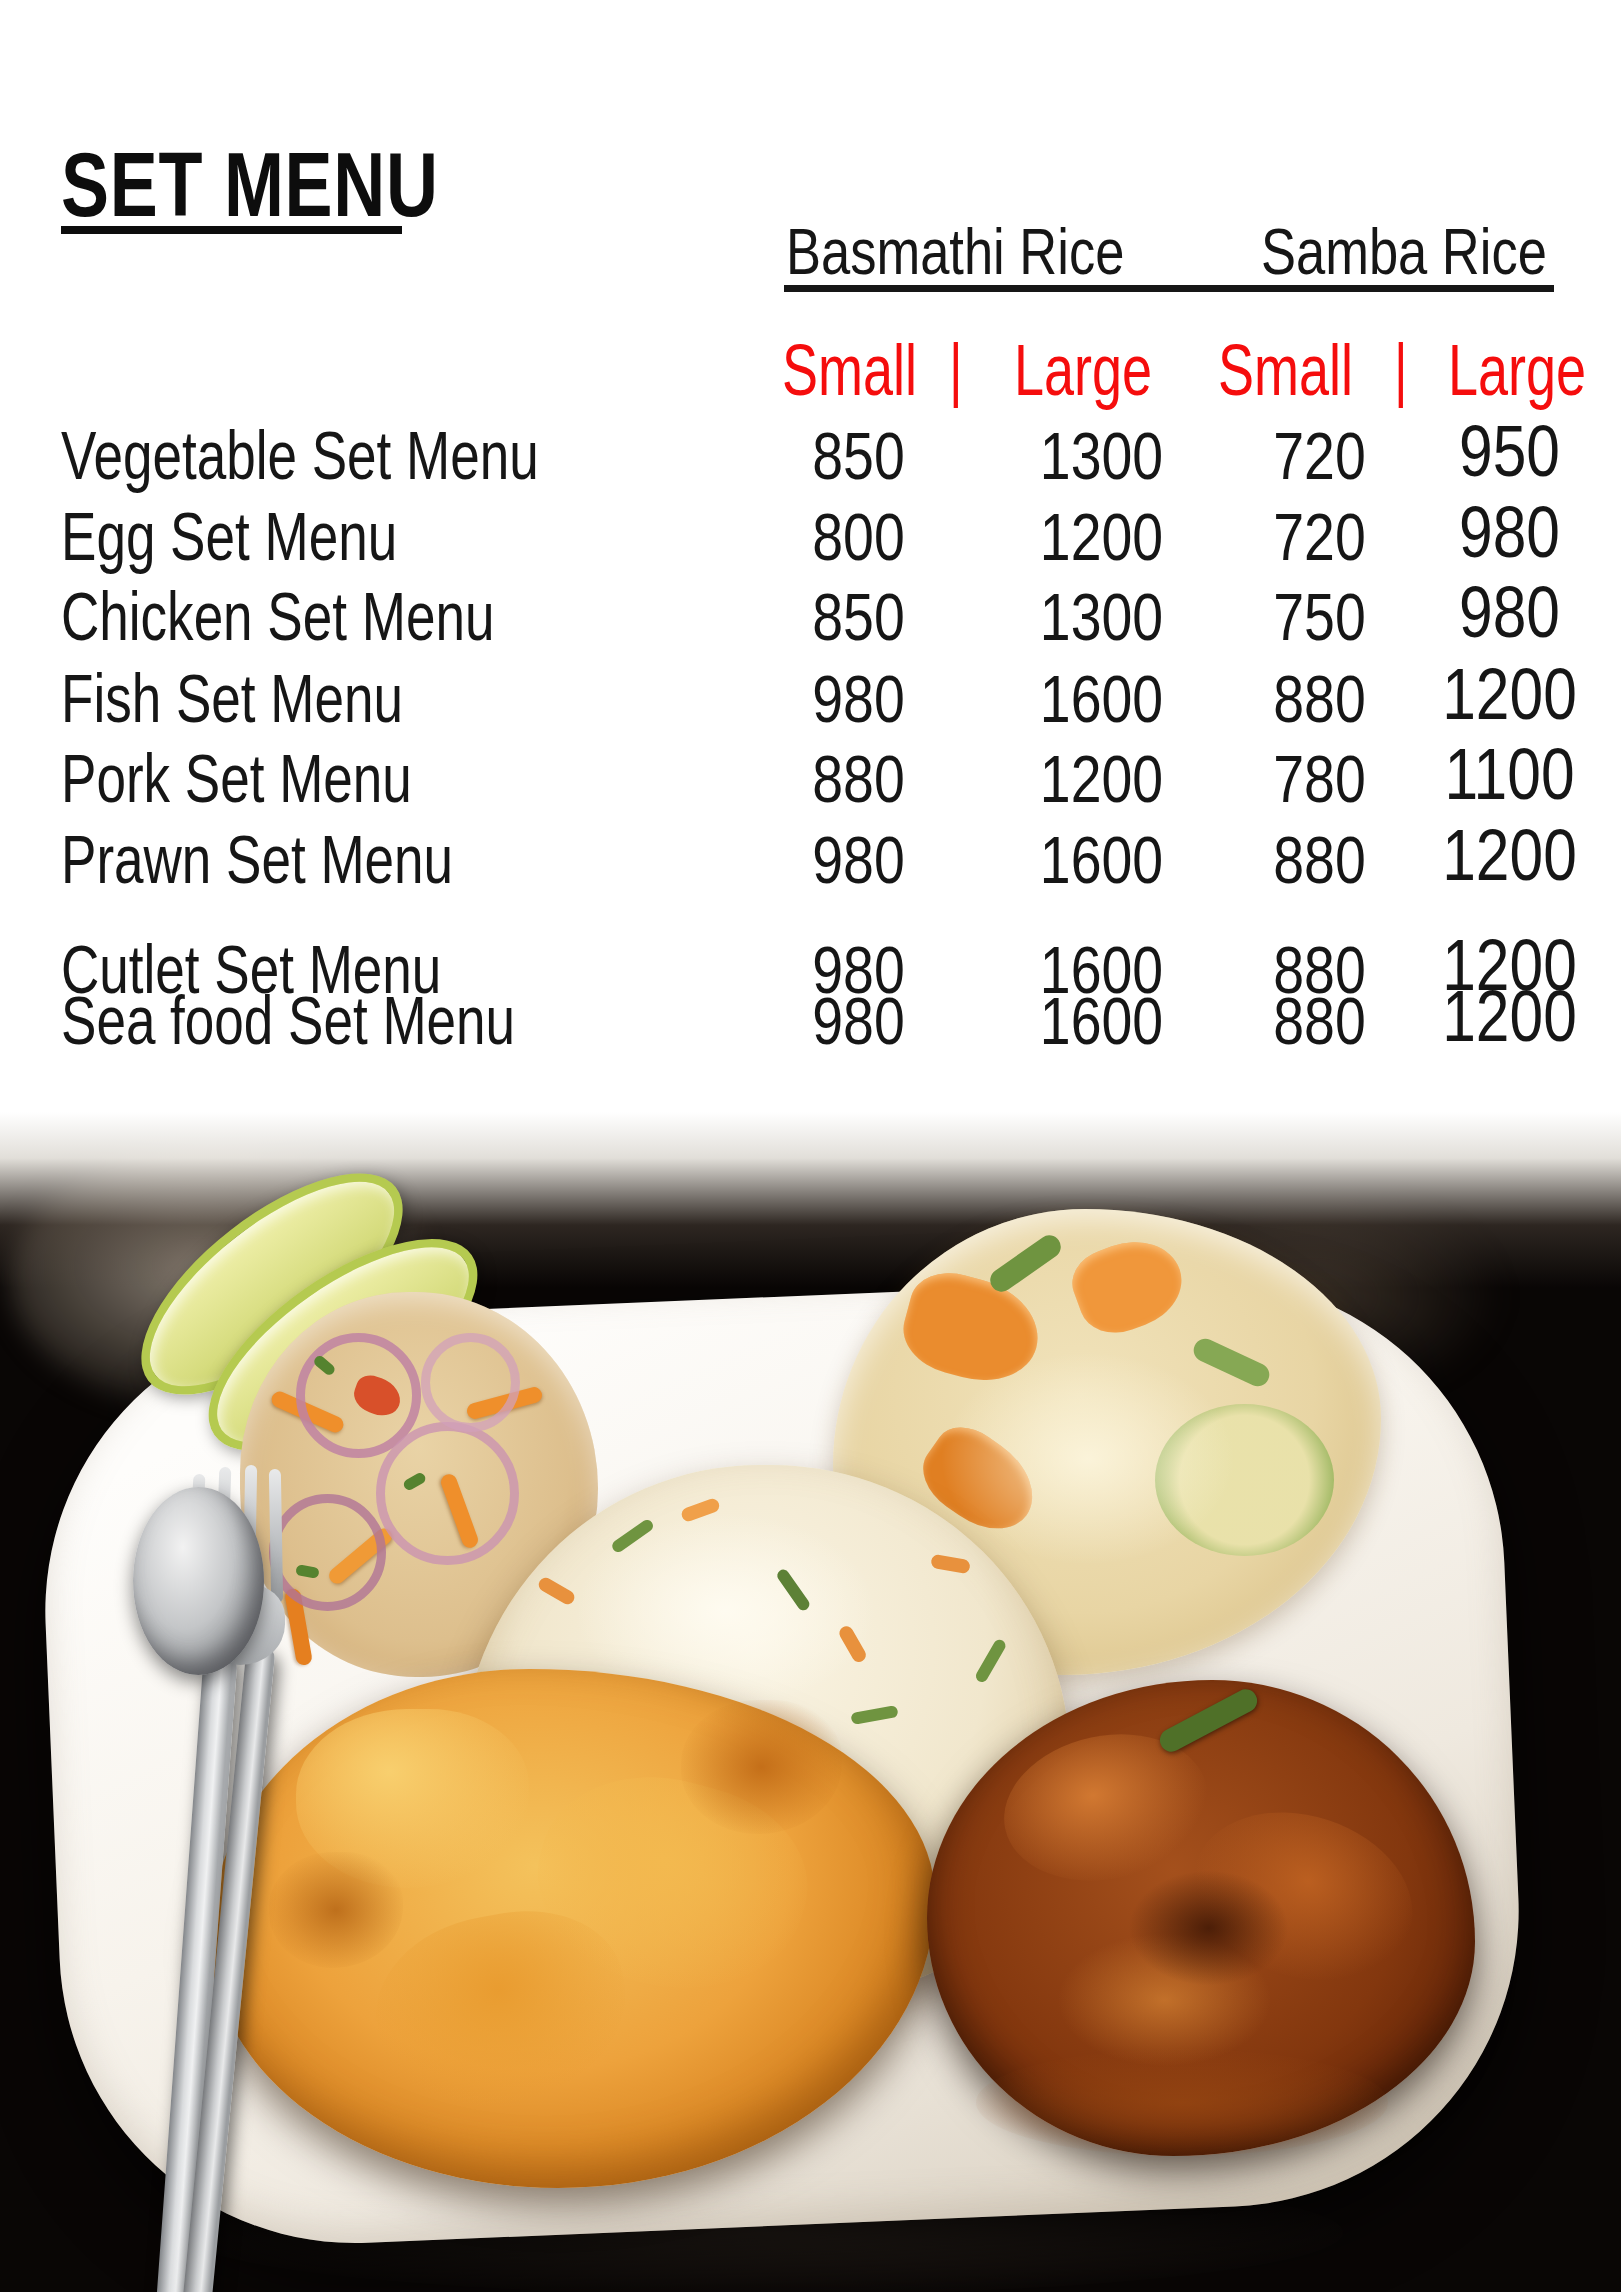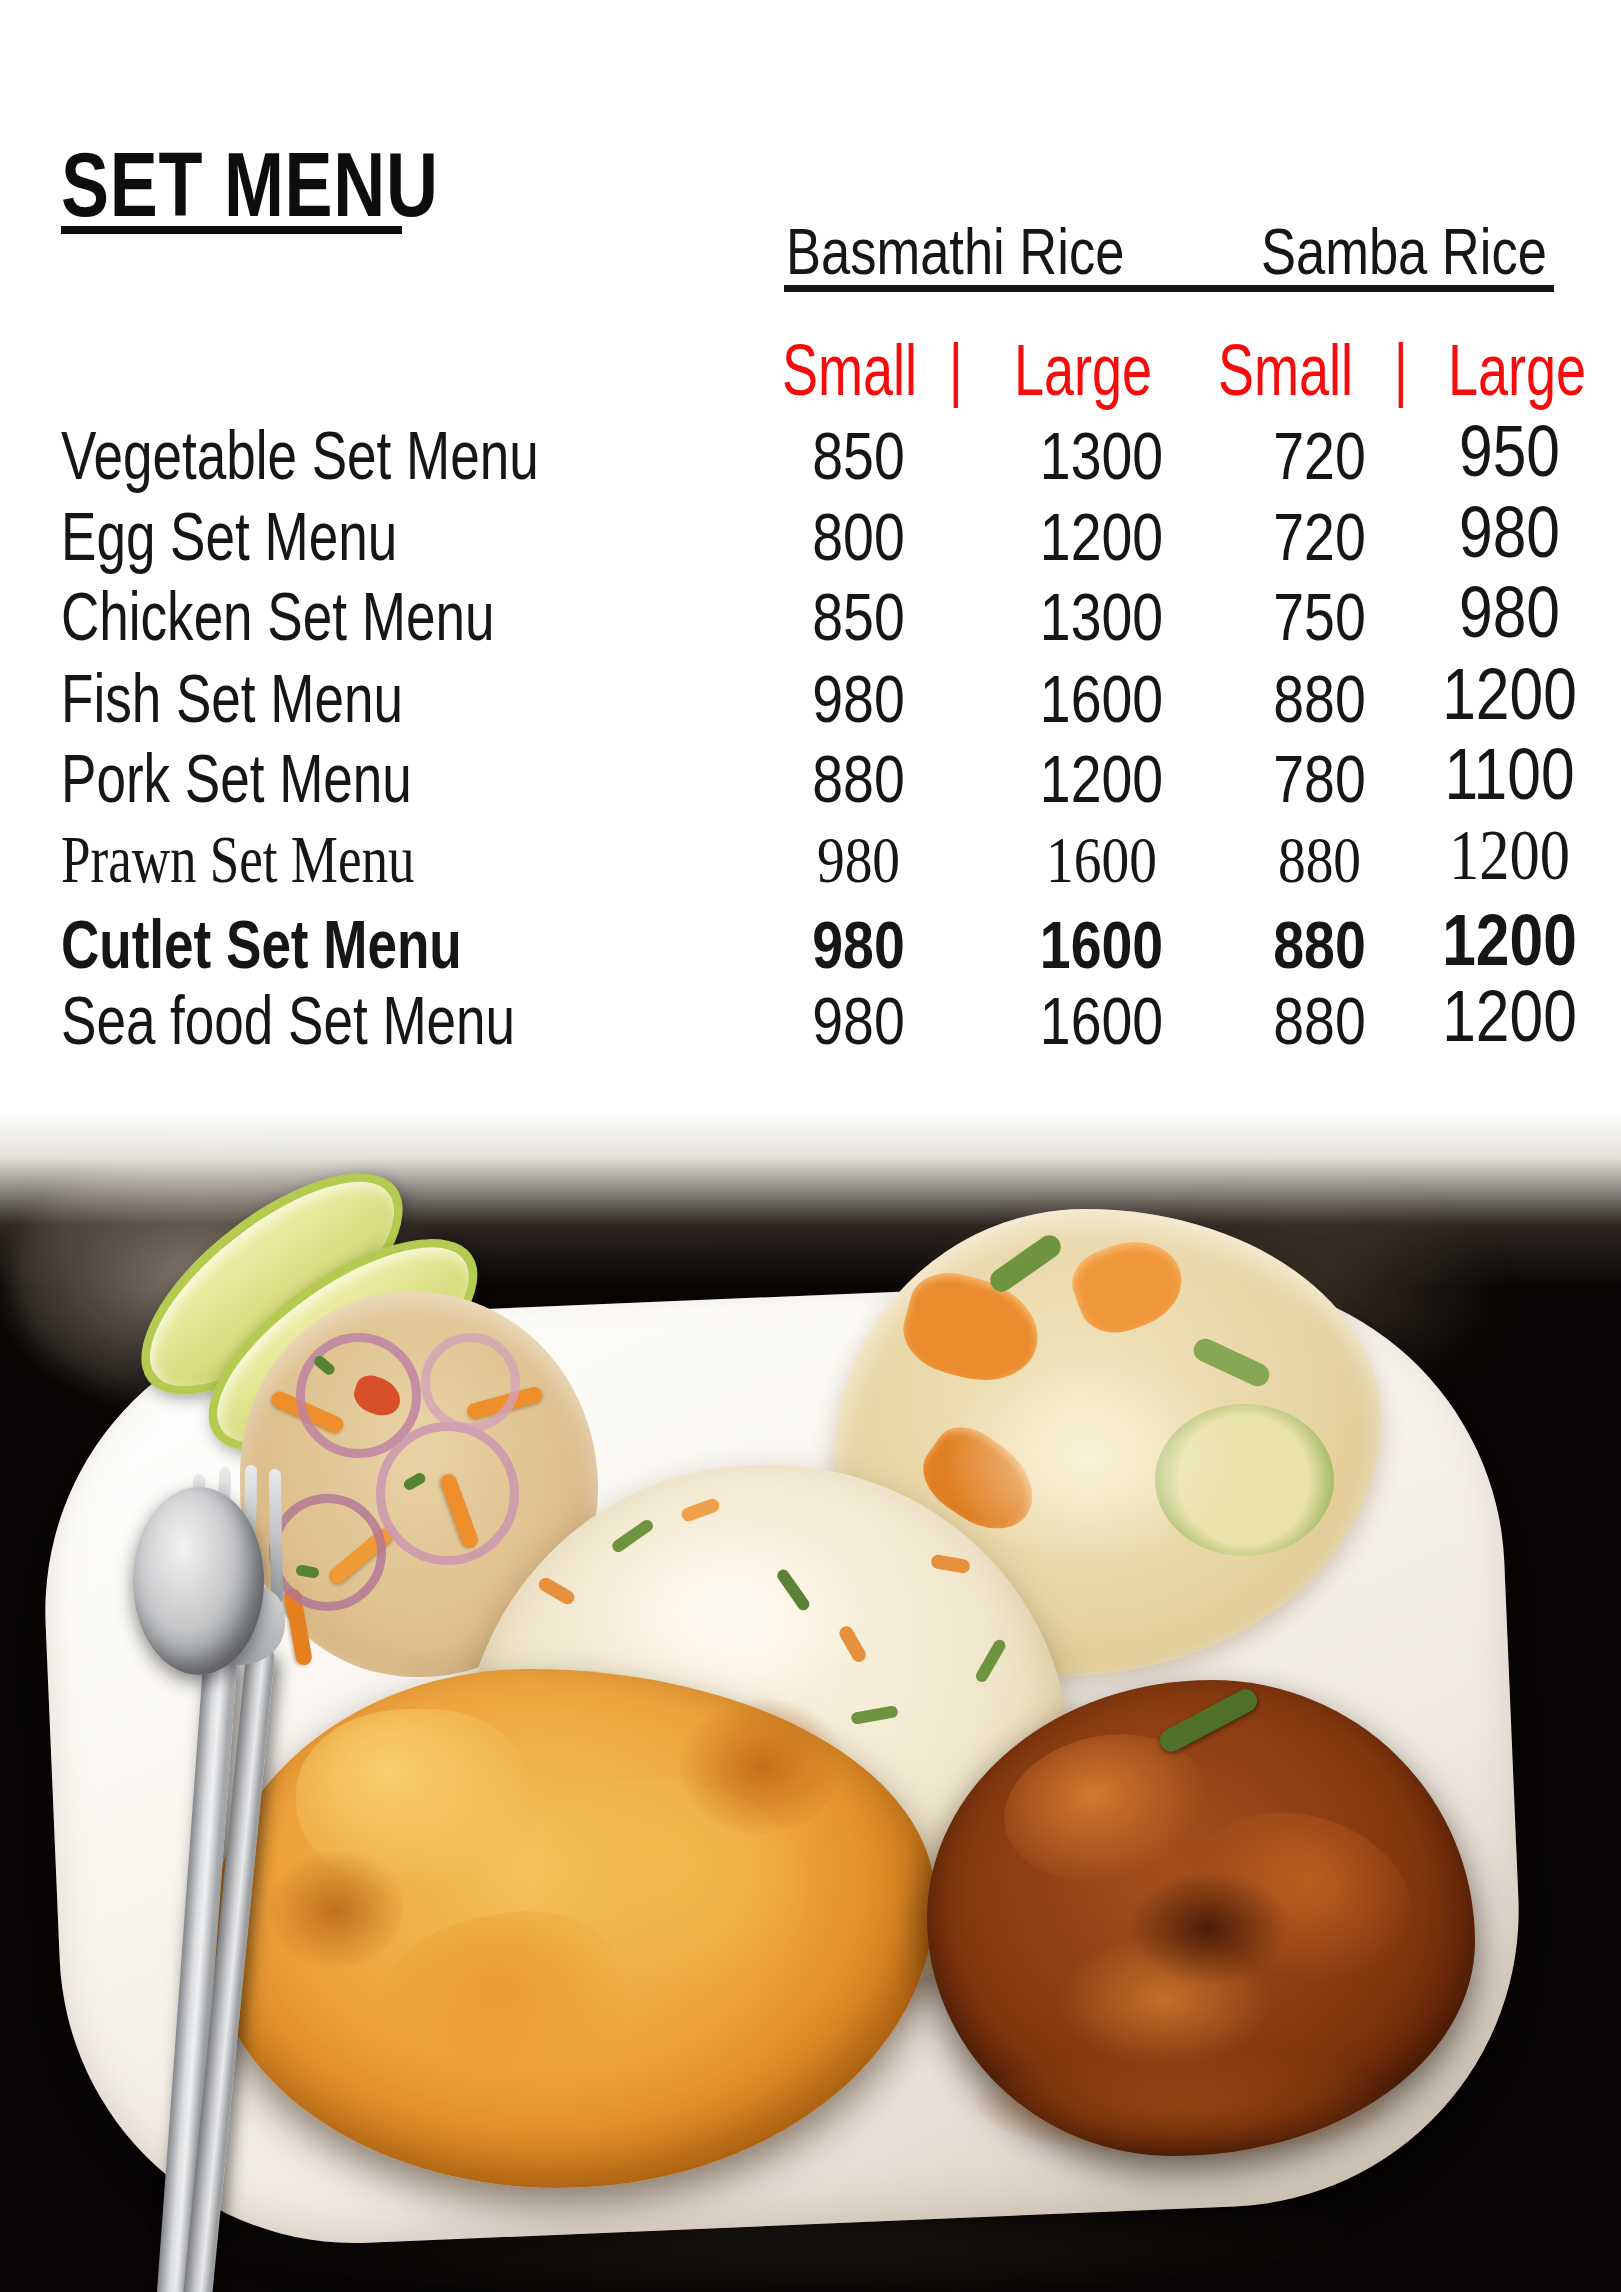--- a/index.html
+++ b/index.html
@@ -31,22 +31,22 @@
     position:absolute;top:334px;font-size:72px;line-height:1;
     transform:scaleX(0.75);transform-origin:left top;white-space:nowrap;
   }
   .size-sep{font-size:70px;}
   .sz-0{left:782px;} .sep-0{left:949px;} .sz-1{left:1014px;}
   .sz-2{left:1218px;} .sep-1{left:1394px;} .sz-3{left:1448px;}
 
   
   .menu-row{position:absolute;left:0;width:1621px;height:82px;}
   .menu-row.r0{top:421px;text-decoration:underline;} .menu-row.r1{top:502px;} .menu-row.r2{top:582px;text-decoration:underline;}
-  .menu-row.r3{top:664px;} .menu-row.r4{top:744px;} .menu-row.r5{top:825px;font-family:Liberation Serif, serif;}
-  .menu-row.r6{top:910px;font-weight:bold;}.menu-row.r7{top:986px;}
+  .menu-row.r3{top:664px;} .menu-row.r4{top:744px;} .menu-row.r5{top:825px;}
+  .menu-row.r6{top:935px;}.menu-row.r7{top:986px;}
   .item-name{
     position:absolute;left:61px;top:0;font-size:68px;line-height:1;color:#161616;
     transform:scaleX(0.78);transform-origin:left top;white-space:nowrap;
   }
   .price{
     position:absolute;top:1.8px;width:179px;text-align:center;font-size:66px;line-height:1;
     color:#161616;transform:scaleX(0.84);transform-origin:center top;
   }
   .price.c0{left:769px;} .price.c1{left:1012px;} .price.c2{left:1230px;}
   .price.c3{left:1420px;top:-6.3px;font-size:72px;}

